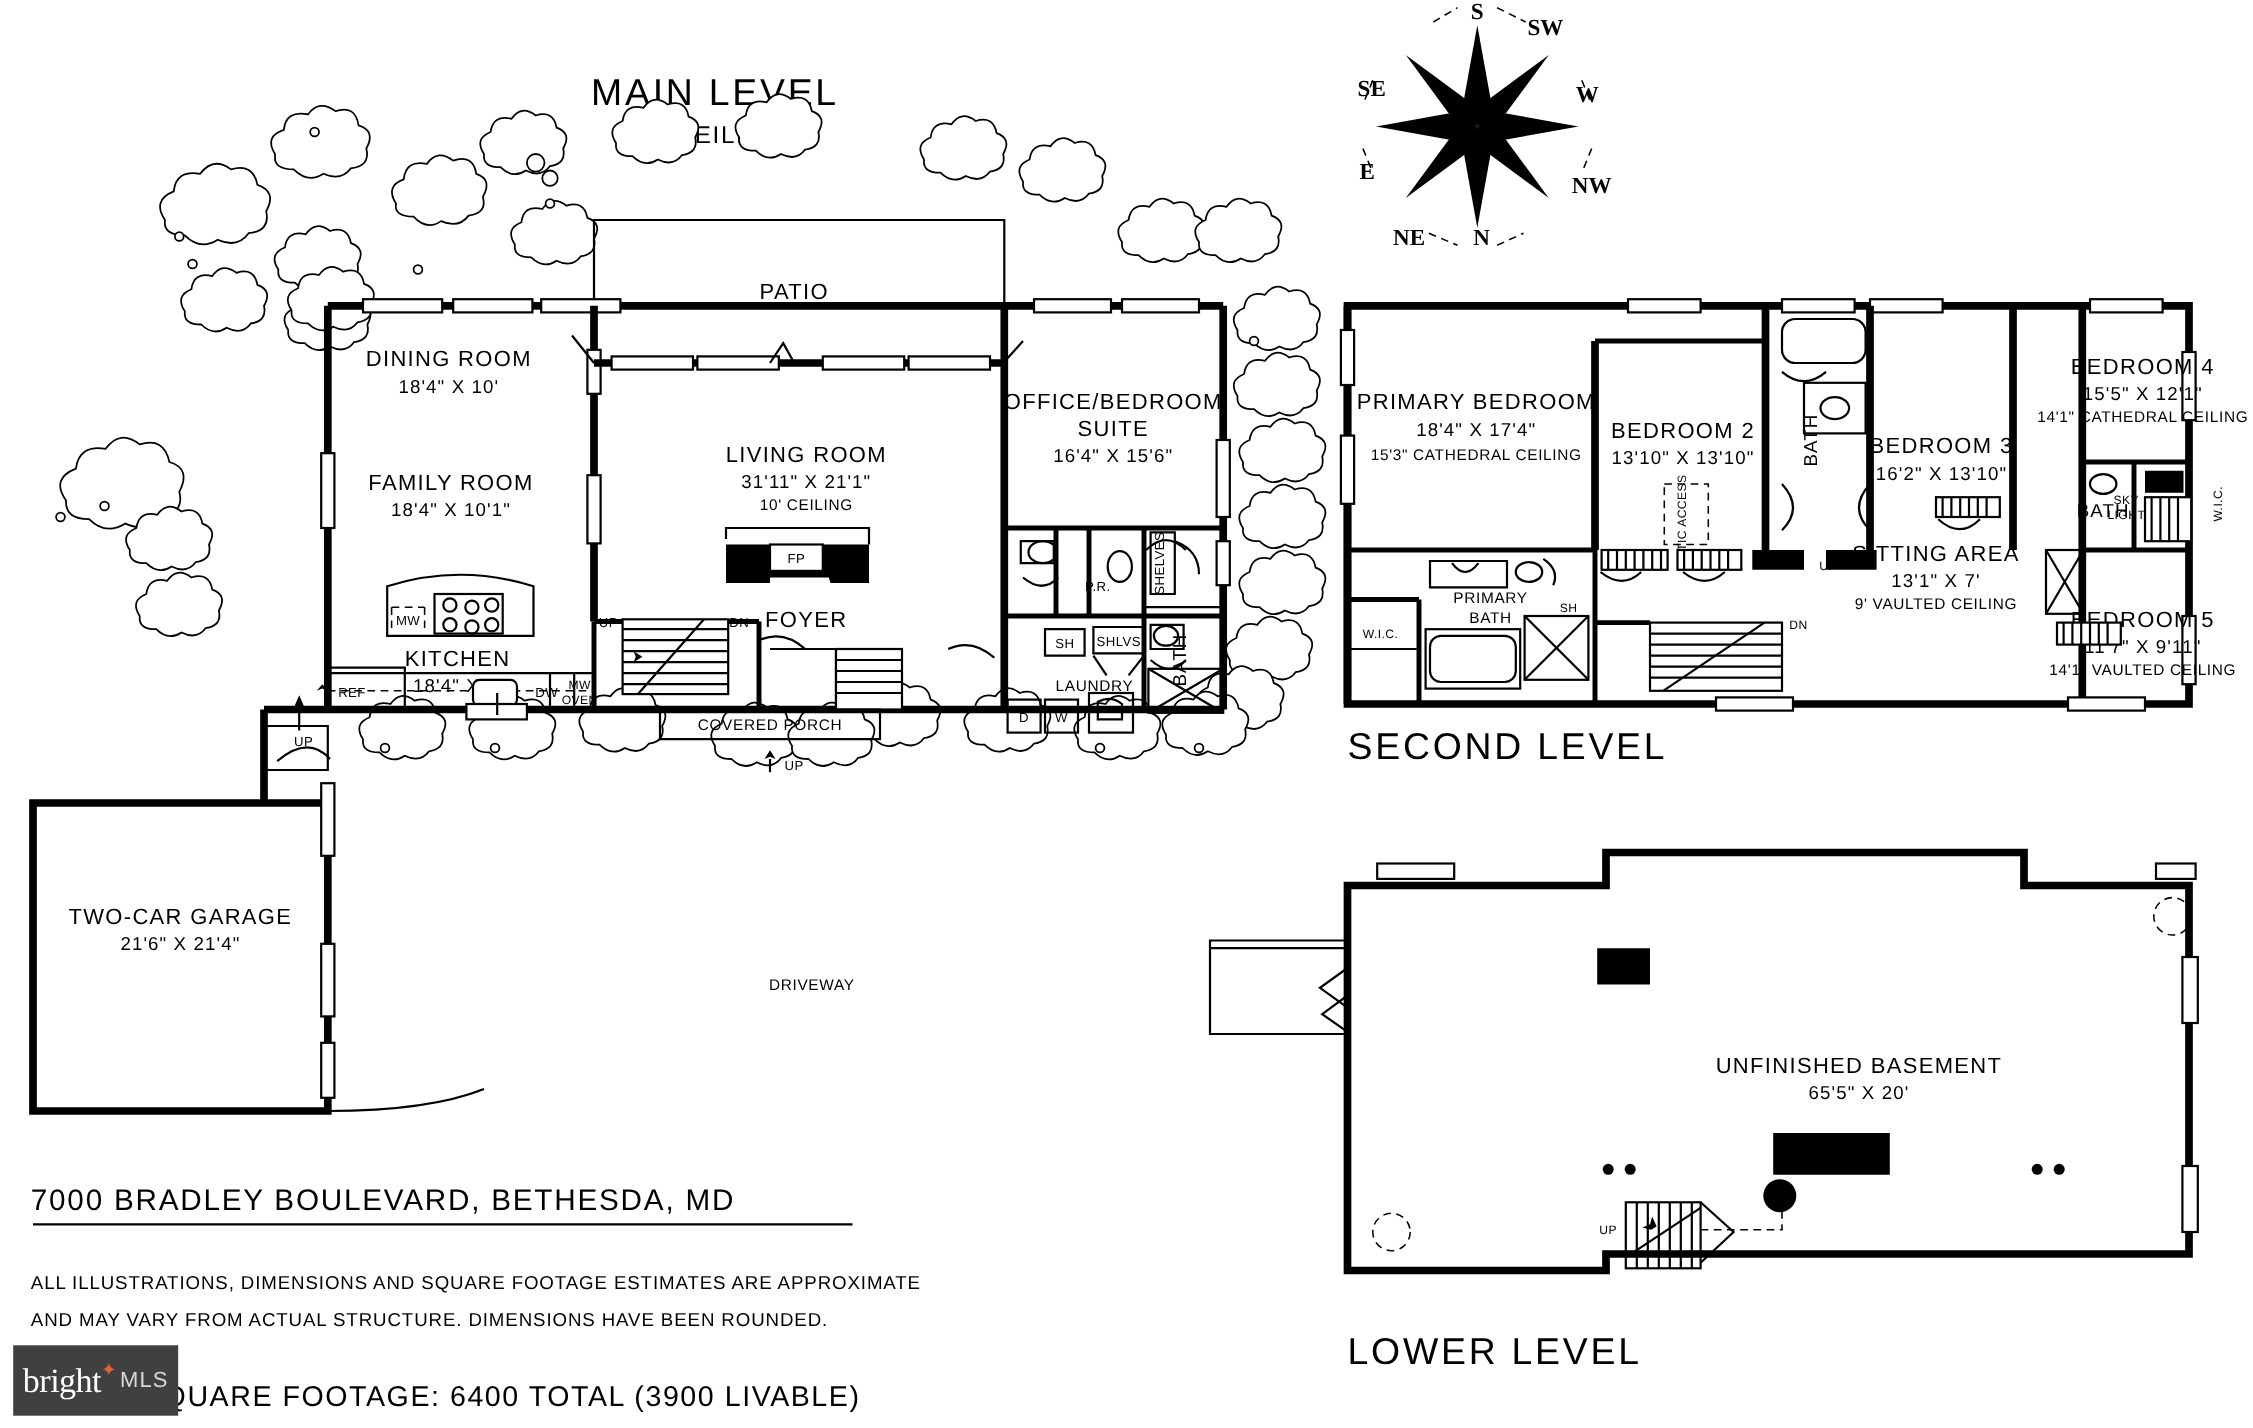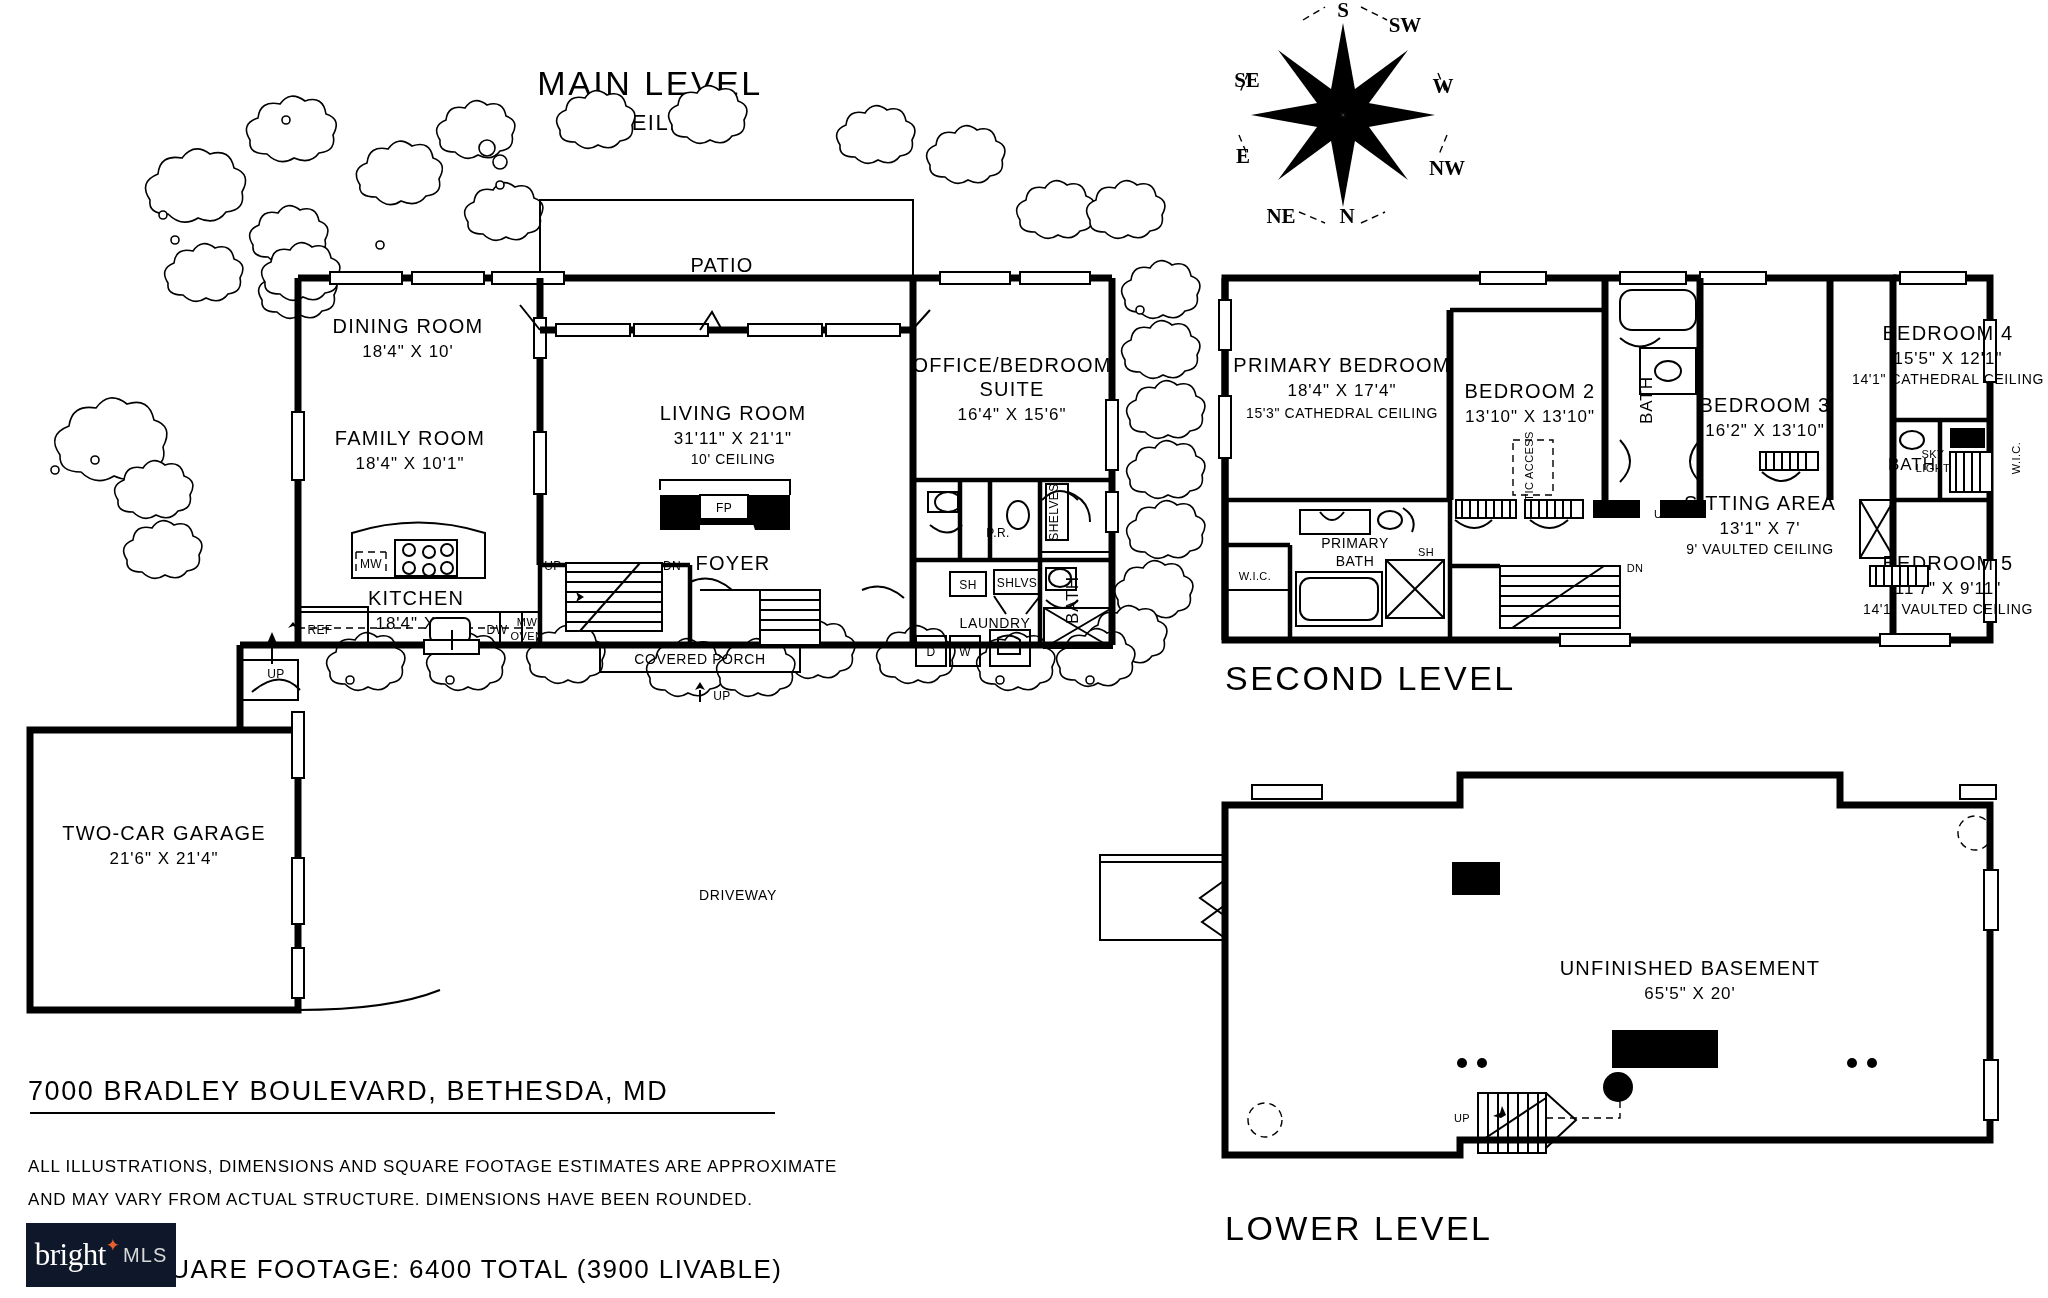--- a/index.html
+++ b/index.html
@@ -19,22 +19,22 @@
   .disc{font-size:17px;letter-spacing:.8px;}
   .sqft{font-size:26px;letter-spacing:1.4px;}
   .cmp{font-size:21px;font-family:"Liberation Serif",serif;font-weight:bold;}
   .w-out{fill:none;stroke:#000;stroke-width:7;}
   .w-in{fill:none;stroke:#000;stroke-width:4.5;}
   .w-thin{fill:none;stroke:#000;stroke-width:2;}
   .dash{fill:none;stroke:#000;stroke-width:1.4;stroke-dasharray:7 5;}
   .fillblk{fill:#000;}
   .fillwht{fill:#fff;stroke:#000;stroke-width:2;}
   .shrub{fill:#fff;stroke:#000;stroke-width:1.6;}
-  #brightlogo{position:absolute;left:26px;top:1223px;width:150px;height:64px;
-     background:#0f172a;display:flex;align-items:center;justify-content:center;}
+  #brightlogo{position:absolute;left:12px;top:1223px;width:150px;height:64px;
+     background:#404040;display:flex;align-items:center;justify-content:center;}
   .bl-b{font-family:"Liberation Serif",serif;font-size:31px;color:#fff;font-weight:400;letter-spacing:-.5px;}
   .bl-m{font-family:"Liberation Sans",sans-serif;font-size:20px;color:#d8d8d8;letter-spacing:1px;margin-left:3px;}
   .bl-dot{color:#e8612c;font-size:17px;position:relative;top:-10px;}
 </style>
 </head>
 <body>
 
 <div class="stage">
 
 <svg width="2048" height="1298" viewBox="0 0 2048 1298">

